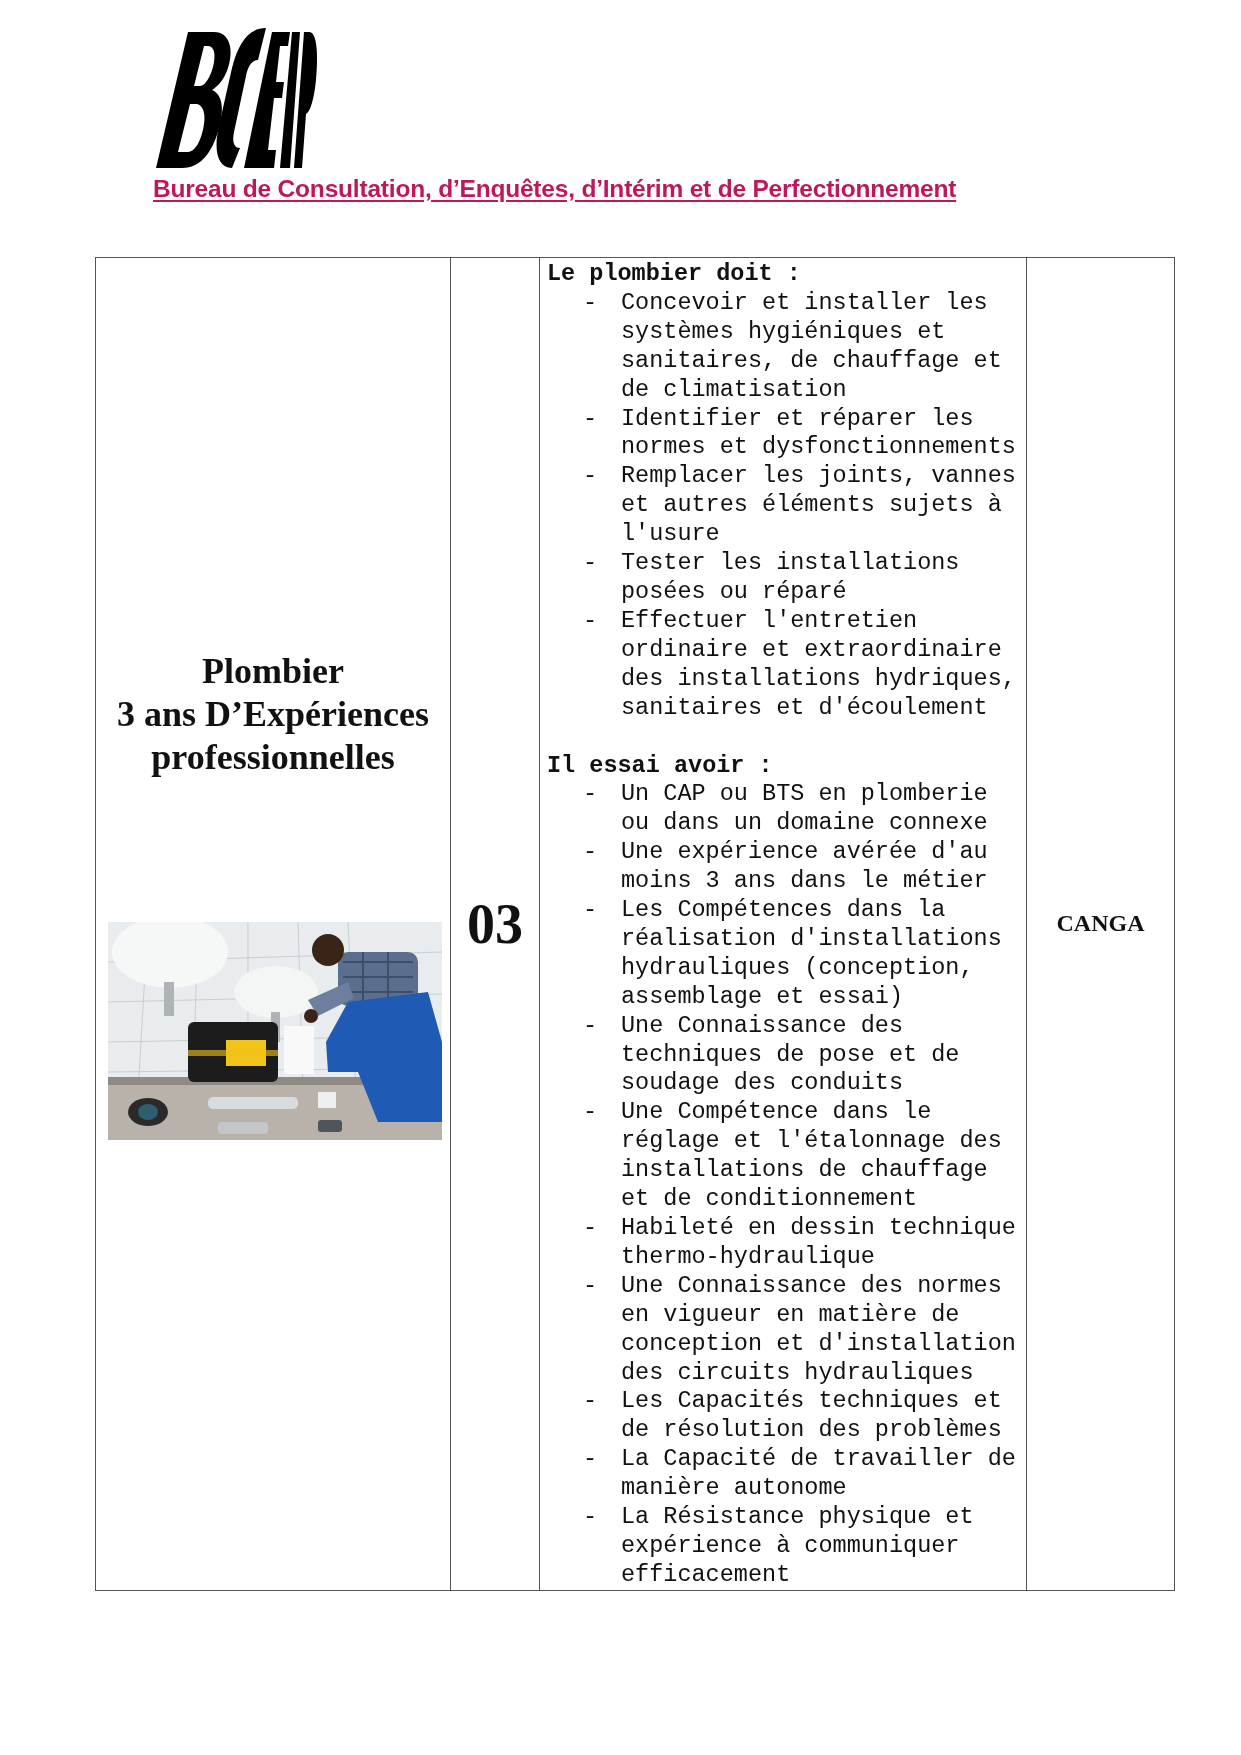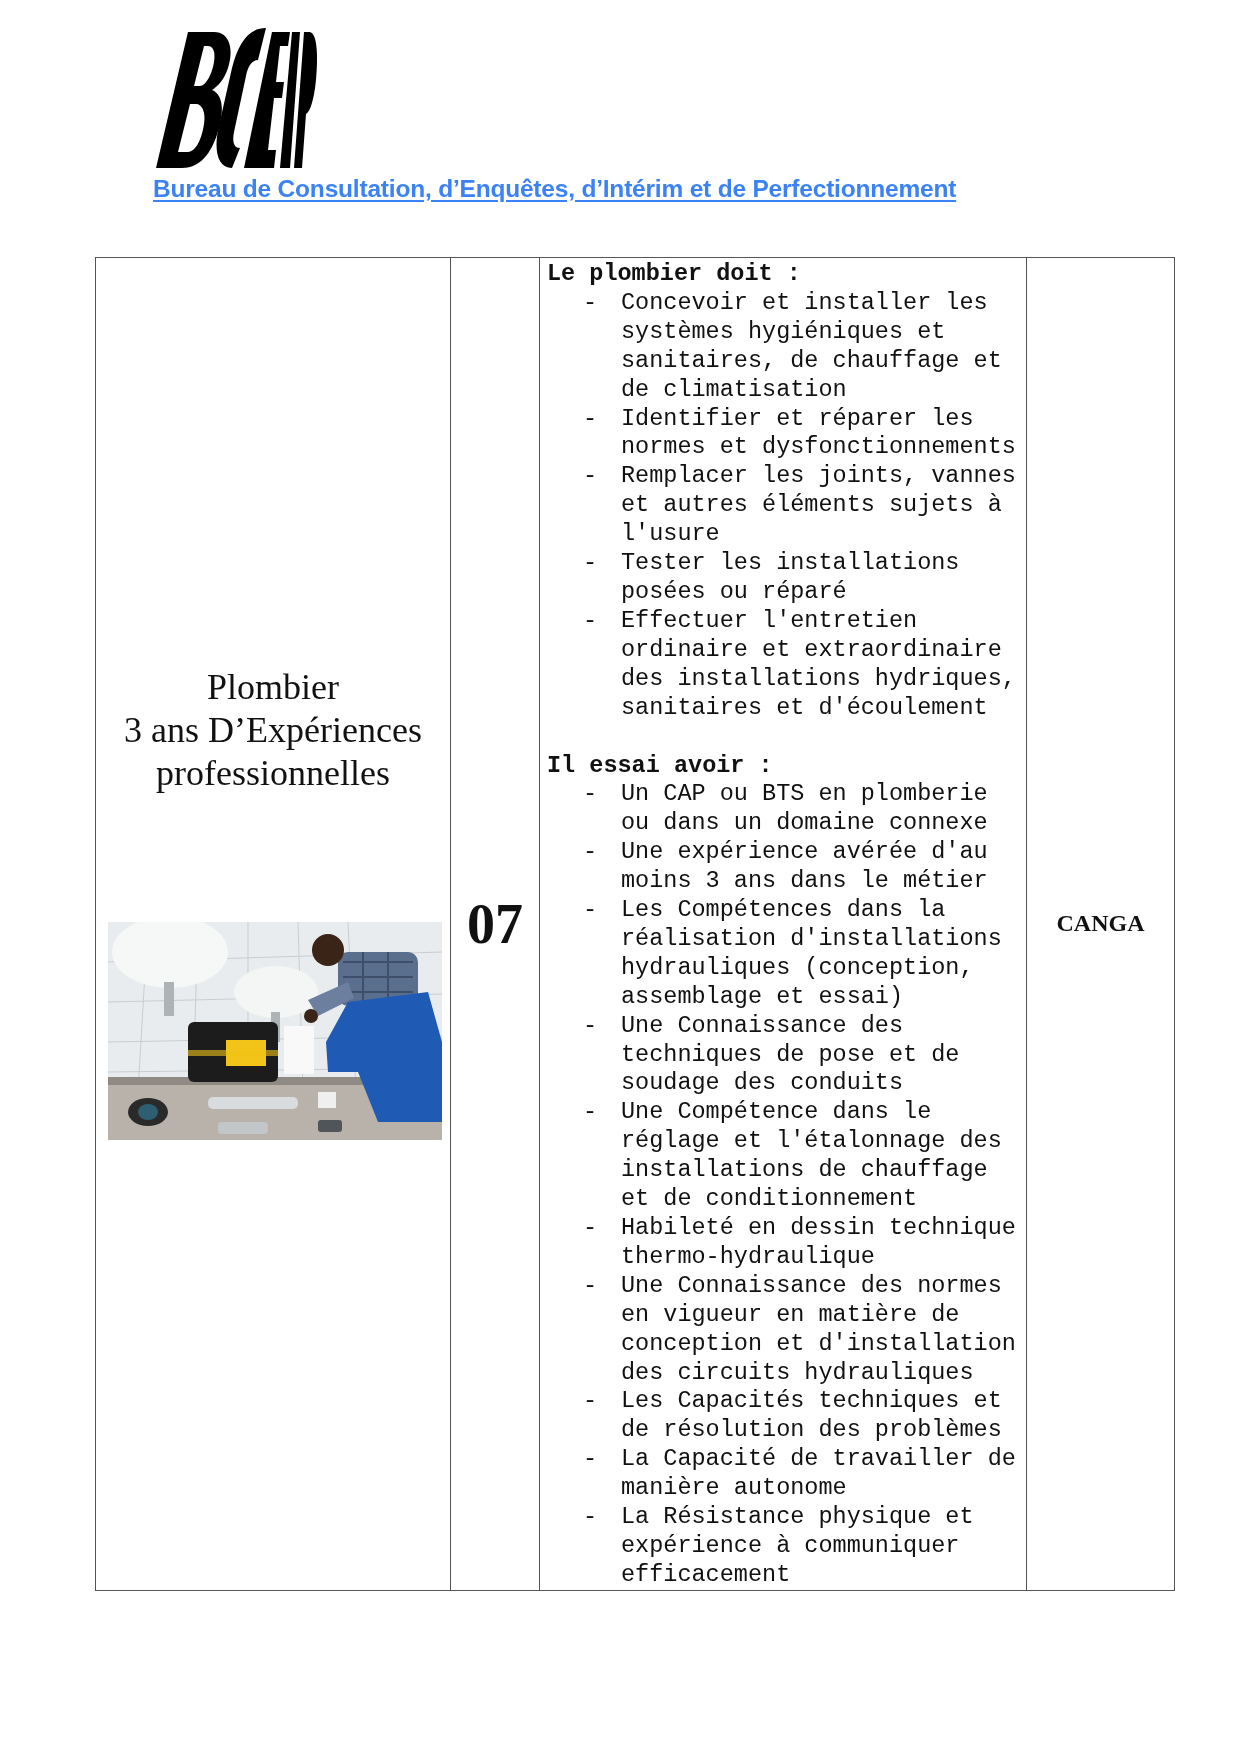--- a/index.html
+++ b/index.html
@@ -5,33 +5,33 @@
     html, body { margin: 0; padding: 0; background: #ffffff; }
     body { width: 1241px; height: 1755px; position: relative; overflow: hidden; font-family: "Liberation Serif", serif; color: #111; }
 
     .logo { position: absolute; left: 148px; top: 20px; width: 170px; height: 150px; }
     .logo svg { width: 100%; height: 100%; }
 
     .bureau {
       position: absolute; left: 153px; top: 175px; width: 900px;
       font-family: "Liberation Sans", sans-serif; font-weight: bold; font-size: 24.5px;
       text-decoration: underline; text-underline-offset: 3px; letter-spacing: -0.2px;
-      white-space: nowrap; color: #3b82f6;
+      white-space: nowrap; color: #be185d;
     }
 
     table.job {
       position: absolute; left: 95px; top: 257px;
       width: 1079px; height: 1304px;
       border-collapse: collapse; table-layout: fixed;
     }
     table.job td { border: 1.5px solid #555; vertical-align: middle; padding: 0; }
     col.c1 { width: 355px; } col.c2 { width: 89px; } col.c3 { width: 487px; } col.c4 { width: 148px; }
 
     .cell-title { position: relative; text-align: center; }
-    .title-text { position: absolute; left: 0; right: 0; top: 408px; font-weight: normal; font-size: 36px; line-height: 43px; }
+    .title-text { position: absolute; left: 0; right: 0; top: 392px; font-weight: bold; font-size: 36px; line-height: 43px; }
     .photo { position: absolute; left: 12px; top: 664px; width: 334px; height: 218px; overflow: hidden; }
     .photo svg { width: 100%; height: 100%; display: block; }
 
     .cell-num { text-align: center; font-weight: bold; font-size: 56px; }
     .cell-lieu { text-align: center; font-weight: bold; font-size: 24px; }
 
     .cell-desc { vertical-align: top !important; padding: 2px 6px 0 7px !important; font-size: 23.5px; line-height: 28.9px; font-family: Liberation Mono, monospace; }
     .sec-head { font-weight: bold; }
     ul.dash { list-style: none; margin: 0; padding: 0; }
     ul.dash li { position: relative; padding-left: 74px; }
@@ -113,21 +113,21 @@
           <circle cx="203" cy="94" r="7" fill="#3a2418"></circle>
           <ellipse cx="40" cy="190" rx="20" ry="14" fill="#2a2a2a"></ellipse>
           <ellipse cx="40" cy="190" rx="10" ry="8" fill="#2d5f70"></ellipse>
           <rect x="100" y="175" width="90" height="12" rx="5" fill="#d9dcde"></rect>
           <rect x="210" y="170" width="18" height="16" fill="#efefef"></rect>
           <rect x="110" y="200" width="50" height="12" rx="4" fill="#c2c6c9"></rect>
           <rect x="210" y="198" width="24" height="12" rx="3" fill="#50555a"></rect>
         </svg>
       </div>
     </td>
-    <td class="cell-num">07</td>
+    <td class="cell-num">03</td>
     <td class="cell-desc">
       <div class="sec-head">Le plombier doit :</div>
       <ul class="dash">
         <li><span class="dash-mark">-</span><span>Concevoir et installer les systèmes hygiéniques et sanitaires, de chauffage et de climatisation</span></li>
         <li><span class="dash-mark">-</span><span>Identifier et réparer les normes et dysfonctionnements</span></li>
         <li><span class="dash-mark">-</span><span>Remplacer les joints, vannes et autres éléments sujets à l'usure</span></li>
         <li><span class="dash-mark">-</span><span>Tester les installations posées ou réparé</span></li>
         <li><span class="dash-mark">-</span><span>Effectuer l'entretien ordinaire et extraordinaire des installations hydriques, sanitaires et d'écoulement</span></li>
       </ul>
       <div class="gap"></div>

